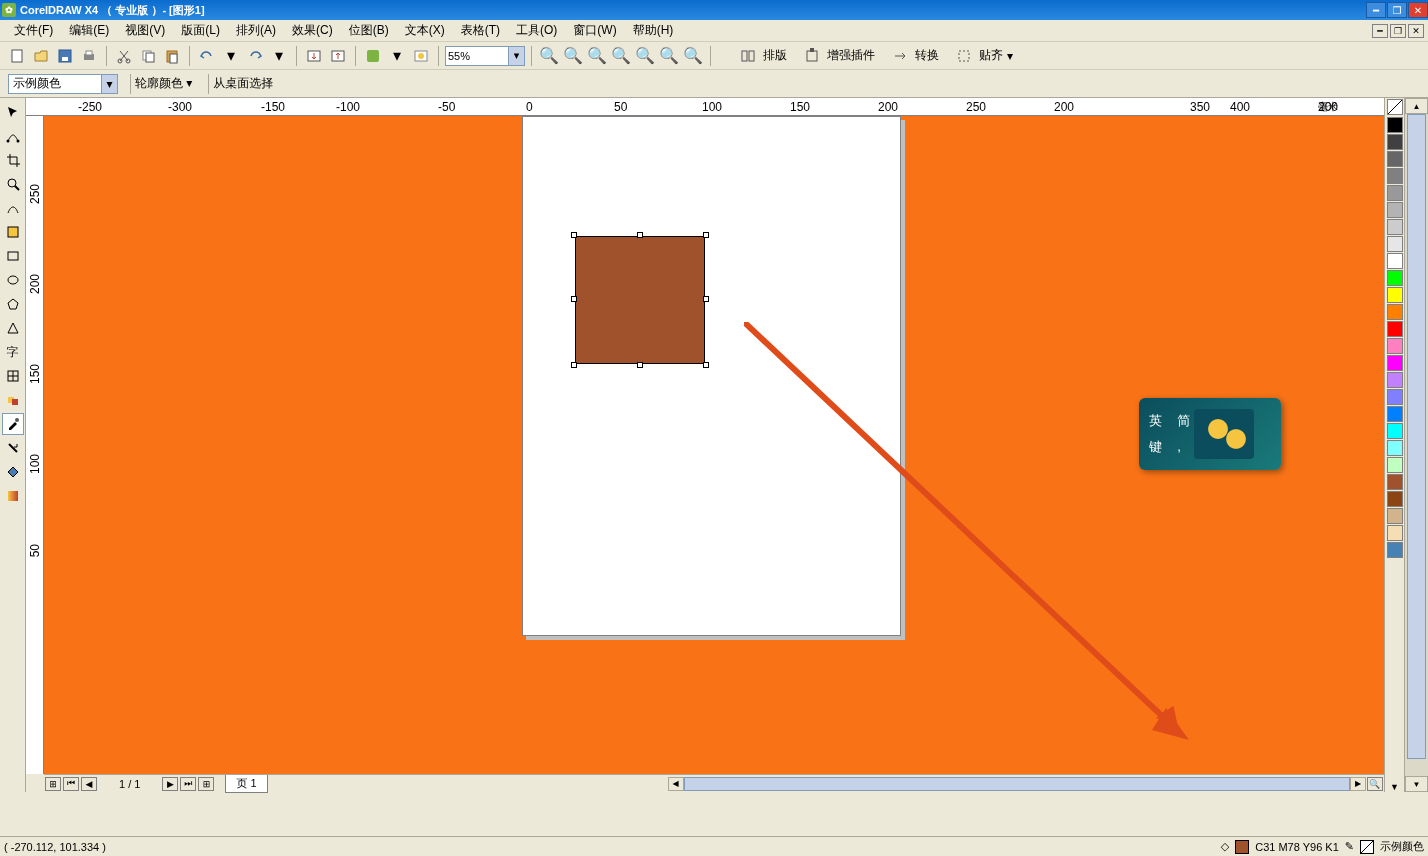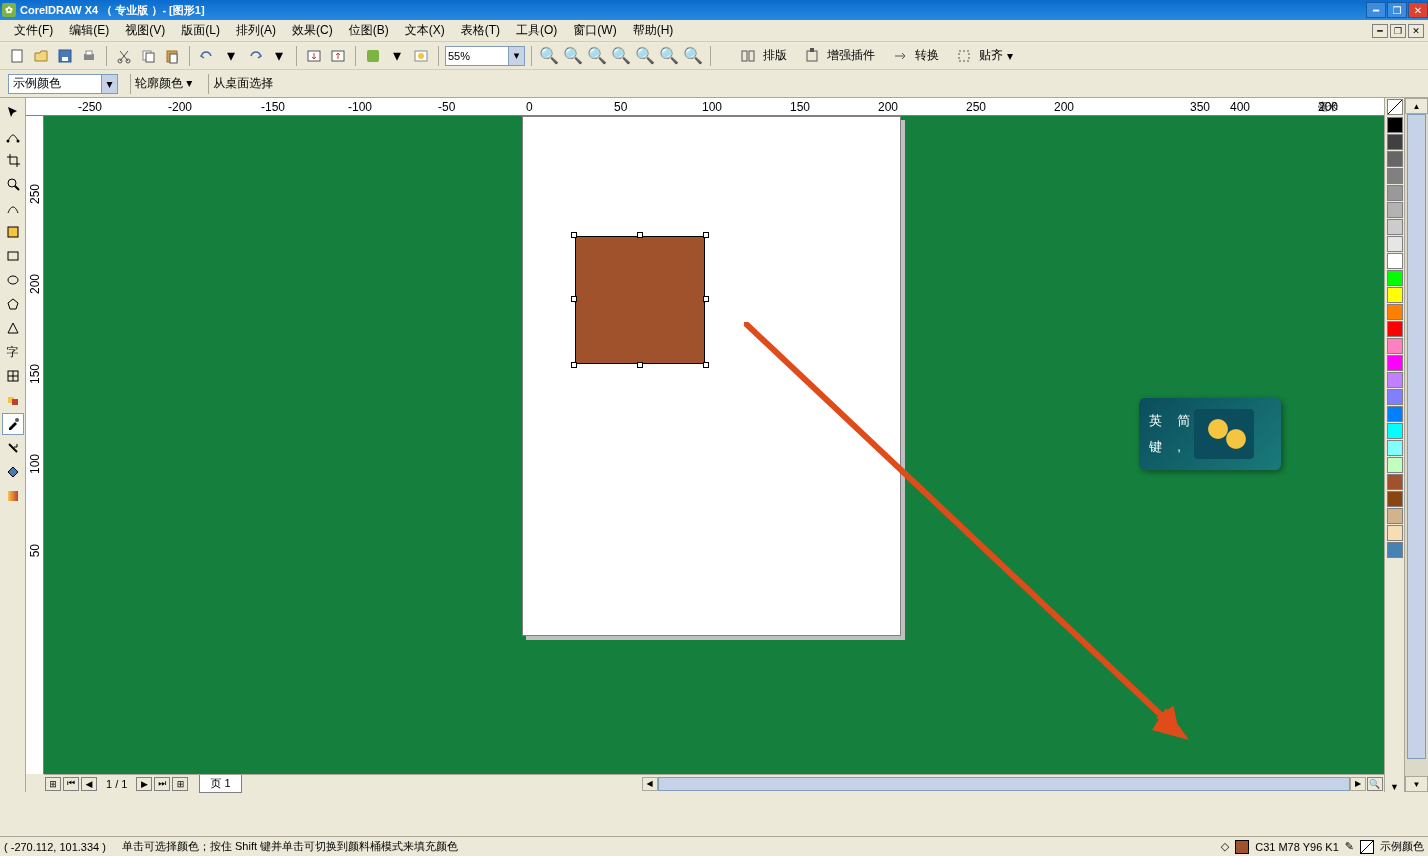--- a/index.html
+++ b/index.html
@@ -26,43 +26,43 @@
 .lbltxt { font-size:12px; margin-right:12px;}
 .workarea { position:relative; height:694px; }
 .toolbox { position:absolute; left:0; top:0; width:26px; height:100%; background:#ece9d8; border-right:1px solid #aca899; display:flex; flex-direction:column; padding-top:2px;}
 .tool { width:22px; height:22px; margin:1px auto; display:flex; align-items:center; justify-content:center; border:1px solid transparent;}
 .tool.sel { background:#fff; border:1px solid #7f9db9;}
 .hruler { position:absolute; left:26px; top:0; right:44px; height:18px; background:#fff; border-bottom:1px solid #808080; overflow:hidden;}
 .vruler { position:absolute; left:26px; top:18px; width:18px; bottom:18px; background:#fff; border-right:1px solid #808080; overflow:hidden;}
 .rulertick { position:absolute; font-size:12px; color:#000; }
 .hruler .rulertick { top:2px; }
 .vruler .rulertick { left:2px; writing-mode:vertical-rl; transform:rotate(180deg);}
-.canvas { position:absolute; left:44px; top:18px; right:44px; bottom:18px; background:#15803d; overflow:hidden;}
+.canvas { position:absolute; left:44px; top:18px; right:44px; bottom:18px; background:#f97316; overflow:hidden;}
 .page { position:absolute; left:478px; top:0; width:379px; height:520px; background:#fff; border:1px solid #808080; box-shadow:4px 4px 0 #c0c0c0;}
 .rect { position:absolute; left:531px; top:120px; width:130px; height:128px; background:#a0522d; border:1px solid #000;}
 .handle { position:absolute; width:6px; height:6px; background:#fff; border:1px solid #000;}
 .arrow { position:absolute; left:700px; top:206px; width:490px; height:440px; pointer-events:none;}
 .ime { position:absolute; left:1095px; top:282px; width:142px; height:72px; background:linear-gradient(135deg,#0b4d5c,#1a7a7a); border-radius:6px; color:#fff; font-size:13px; display:flex; flex-wrap:wrap; align-items:center; padding:6px; box-shadow:2px 2px 6px rgba(0,0,0,.4);}
 .ime span { margin:2px 4px;}
 .ime .fish { width:60px; height:50px; background:radial-gradient(circle at 40% 40%, #f5c542 20%, transparent 22%), radial-gradient(circle at 70% 60%, #f5c542 18%, transparent 20%), #0b4d5c; border-radius:4px;}
 .palette { position:absolute; right:24px; top:0; width:20px; height:100%; background:#ece9d8; border-left:1px solid #aca899; display:flex; flex-direction:column;}
 .swatch { width:16px; height:16px; margin:1px auto; border:1px solid #808080;}
 .vscroll { position:absolute; right:0; top:0; width:24px; height:100%; background:#ece9d8; border-left:1px solid #aca899; display:flex; flex-direction:column;}
 .vscroll .arr { height:16px; background:#ece9d8; border:1px solid #aca899; display:flex; align-items:center; justify-content:center; font-size:8px;}
 .vscroll .track { flex:1; background:#dcd9c8; position:relative;}
 .vscroll .thumb { position:absolute; left:2px; right:2px; top:0; height:645px; background:#c5d2e8; border:1px solid #7f9db9;}
 .hscroll-area { position:absolute; left:44px; right:44px; bottom:0; height:18px; background:#ece9d8; border-top:1px solid #aca899; display:flex; align-items:center;}
 .navbtn { width:16px; height:14px; border:1px solid #808080; display:flex; align-items:center; justify-content:center; font-size:9px; margin:0 1px; background:#ece9d8;}
-.pglabel { font-size:11px; margin:0 8px;}
+.pglabel { font-size:11px; margin:0 21px;}
 .tab { padding:1px 10px; border:1px solid #808080; border-top:none; background:#fff; font-size:11px;}
 .hscroll { flex:1; height:14px; margin-left:400px; display:flex; align-items:center;}
 .hscroll .arr { width:16px; height:14px; background:#ece9d8; border:1px solid #aca899; display:flex; align-items:center; justify-content:center; font-size:8px;}
 .hscroll .track { flex:1; height:14px; background:#c5d2e8; border:1px solid #7f9db9;}
 .statusbar { position:absolute; bottom:0; left:0; right:0; height:20px; background:#ece9d8; border-top:1px solid #aca899; display:flex; align-items:center; font-size:11px; padding:0 4px;}
-.statusbar .coord { margin-right:16px;}
+.statusbar .coord { margin-right:8px;}
 .statusbar .right { margin-left:auto; display:flex; align-items:center; gap:6px;}
 .csw { width:14px;height:14px;border:1px solid #000;}
 svg { display:block; }
 .unit { position:absolute; right:46px; top:2px; font-size:10px;}
 .sidegreen { width:22px;height:22px;border-radius:50%;background:radial-gradient(circle,#7cfc00,#32cd32);margin:4px auto;position:absolute;right:0;top:220px;}
 </style>
 </head>
 <body>
 
 <div class="titlebar">
@@ -332,23 +332,23 @@
               <stop offset="0" stop-color="#f5c542"></stop>
               <stop offset="1" stop-color="#c04030"></stop>
             </linearGradient>
           </defs>
         </svg>
       </div>
   </div>
 
   <div class="hruler">
     <span class="rulertick" style="left:52px">-250</span>
-    <span class="rulertick" style="left:142px">-200</span>
+    <span class="rulertick" style="left:142px">-300</span>
     <span class="rulertick" style="left:235px">-150</span>
-    <span class="rulertick" style="left:322px">-100</span>
+    <span class="rulertick" style="left:310px">-100</span>
     <span class="rulertick" style="left:412px">-50</span>
     <span class="rulertick" style="left:500px">0</span>
     <span class="rulertick" style="left:588px">50</span>
     <span class="rulertick" style="left:676px">100</span>
     <span class="rulertick" style="left:764px">150</span>
     <span class="rulertick" style="left:852px">200</span>
     <span class="rulertick" style="left:940px">250</span>
     <span class="rulertick" style="left:1028px">200</span>
     <span class="rulertick" style="left:1164px">350</span>
     <span class="rulertick" style="left:1204px">400</span>
@@ -452,21 +452,20 @@
       <div class="track"></div>
       <div class="arr">▶</div>
     </div>
     <div class="navbtn">🔍</div>
   </div>
 
 </div>
 
 <div class="statusbar">
   <span class="coord">( -270.112, 101.334 )</span>
-  <span>单击可选择颜色；按住 Shift 键并单击可切换到颜料桶模式来填充颜色</span>
   <div class="right">
     <span>◇</span>
     <div class="csw" style="background:#a0522d"></div>
     <span>C31 M78 Y96 K1</span>
     <span>✎</span>
     <div class="csw" style="background:#fff;position:relative">
         <svg width="12" height="12" style="position:absolute;top:0;left:0">
           <line x1="0" y1="12" x2="12" y2="0" stroke="#000"></line>
         </svg>
       </div>

